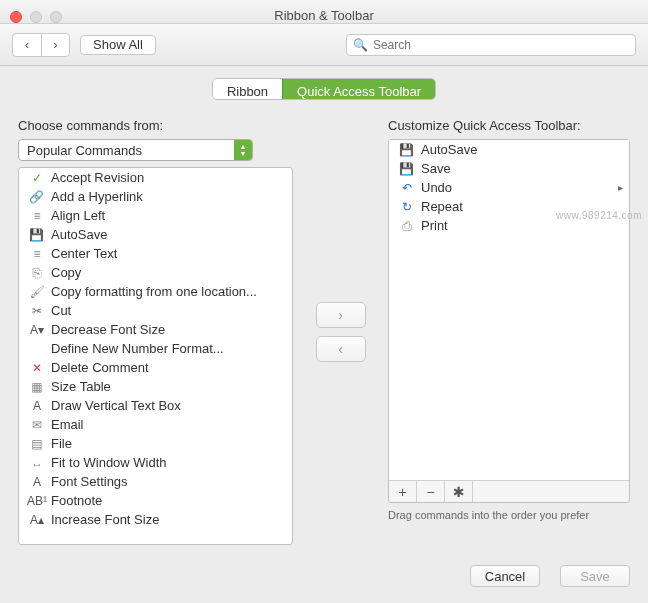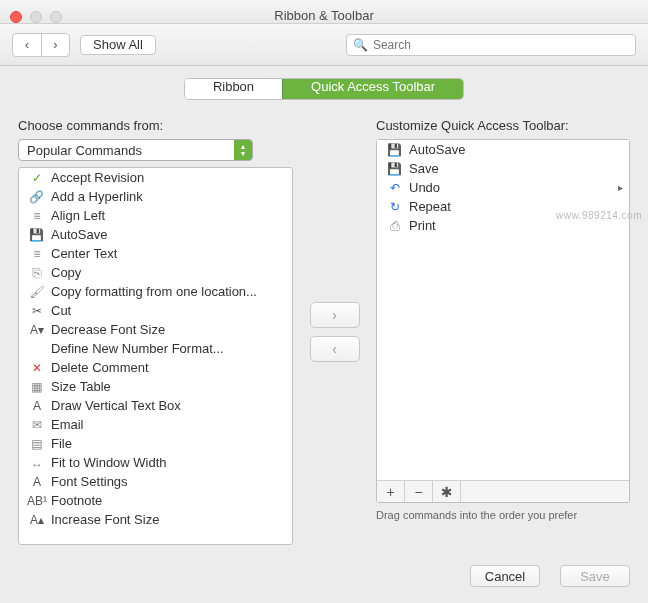--- a/index.html
+++ b/index.html
@@ -101,33 +101,33 @@
       margin-bottom: 18px;
     }
     .tab-group {
       display: flex;
       border: 1px solid #c0c0c0;
       border-radius: 5px;
       overflow: hidden;
       height: 22px;
     }
     .tab {
-      padding: 0 28px;
-      display: flex; align-items: flex-start;
+      padding: 0 14px;
+      display: flex; align-items: flex-end;
       font-size: 13px;
       background: #fff;
     }
     .tab.active {
       background: #6cb33f;
       color: #fff;
       border-left: 1px solid #5a9a34;
     }
     .columns {
       display: flex;
-      gap: 14px;
+      gap: 20px;
     }
     .col-left { width: 275px; }
     .col-mid { width: 55px; display: flex; flex-direction: column; align-items: center; justify-content: center; gap: 8px; }
     .col-right { flex: 1; }
     .section-label {
       font-size: 13px;
       color: #333;
       margin-bottom: 6px;
     }
     .dropdown {

